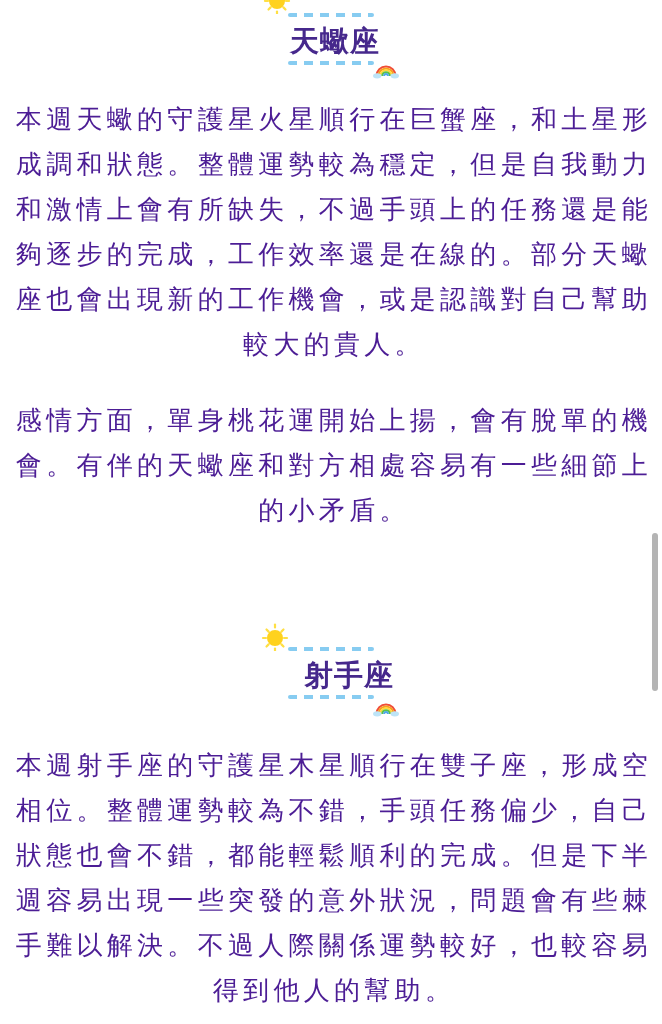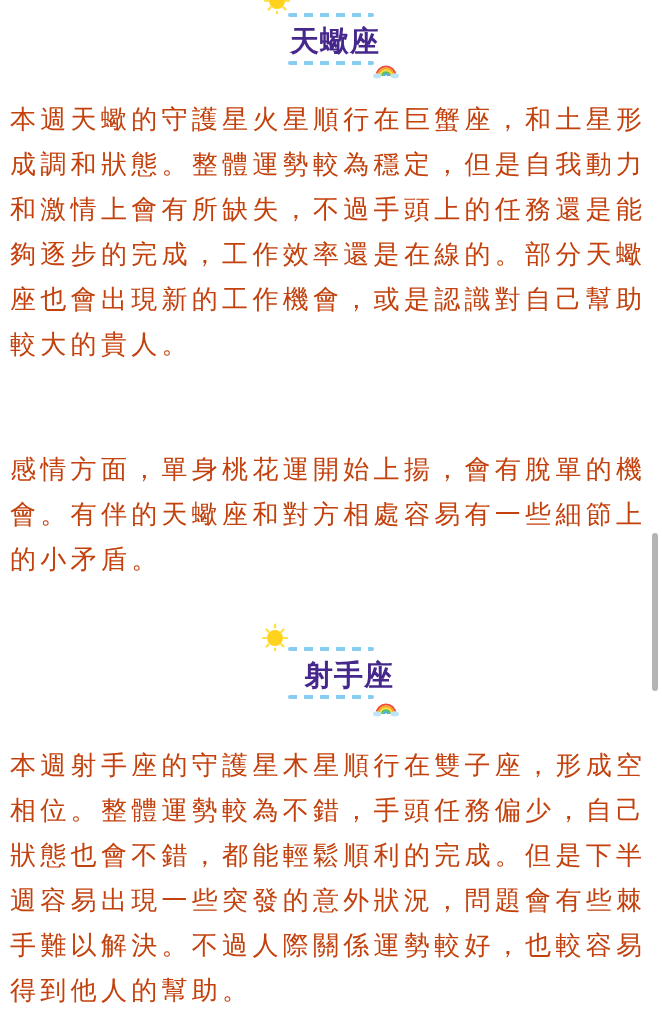--- a/index.html
+++ b/index.html
@@ -52,29 +52,29 @@
   .rainbow { position: absolute; left: 373px; width: 26px; height: 17px; }
   #header-scorpio .rainbow { top: 62px; }
   #header-sagittarius .rainbow { top: 82px; }
 
   
   .para {
     position: absolute;
     left: 10px;
     width: 648px;
     margin: 0;
-    color: #c2410c;
+    color: #4c1d95;
     font-size: 26px;
     line-height: 45px;
     letter-spacing: 4.3px;
     white-space: pre-line;
-    text-align: left;
+    text-align: center;
   }
   #para-scorpio-1 { top: 97px; }
-  #para-scorpio-2 { top: 447px; }
+  #para-scorpio-2 { top: 398px; }
   #para-sagittarius-1 { top: 735px; margin-top: 8px; }
 
   
   .scrollbar-thumb {
     position: absolute;
     right: 4px;
     top: 533px;
     width: 6px;
     height: 158px;
     background: #b4b4b4;

